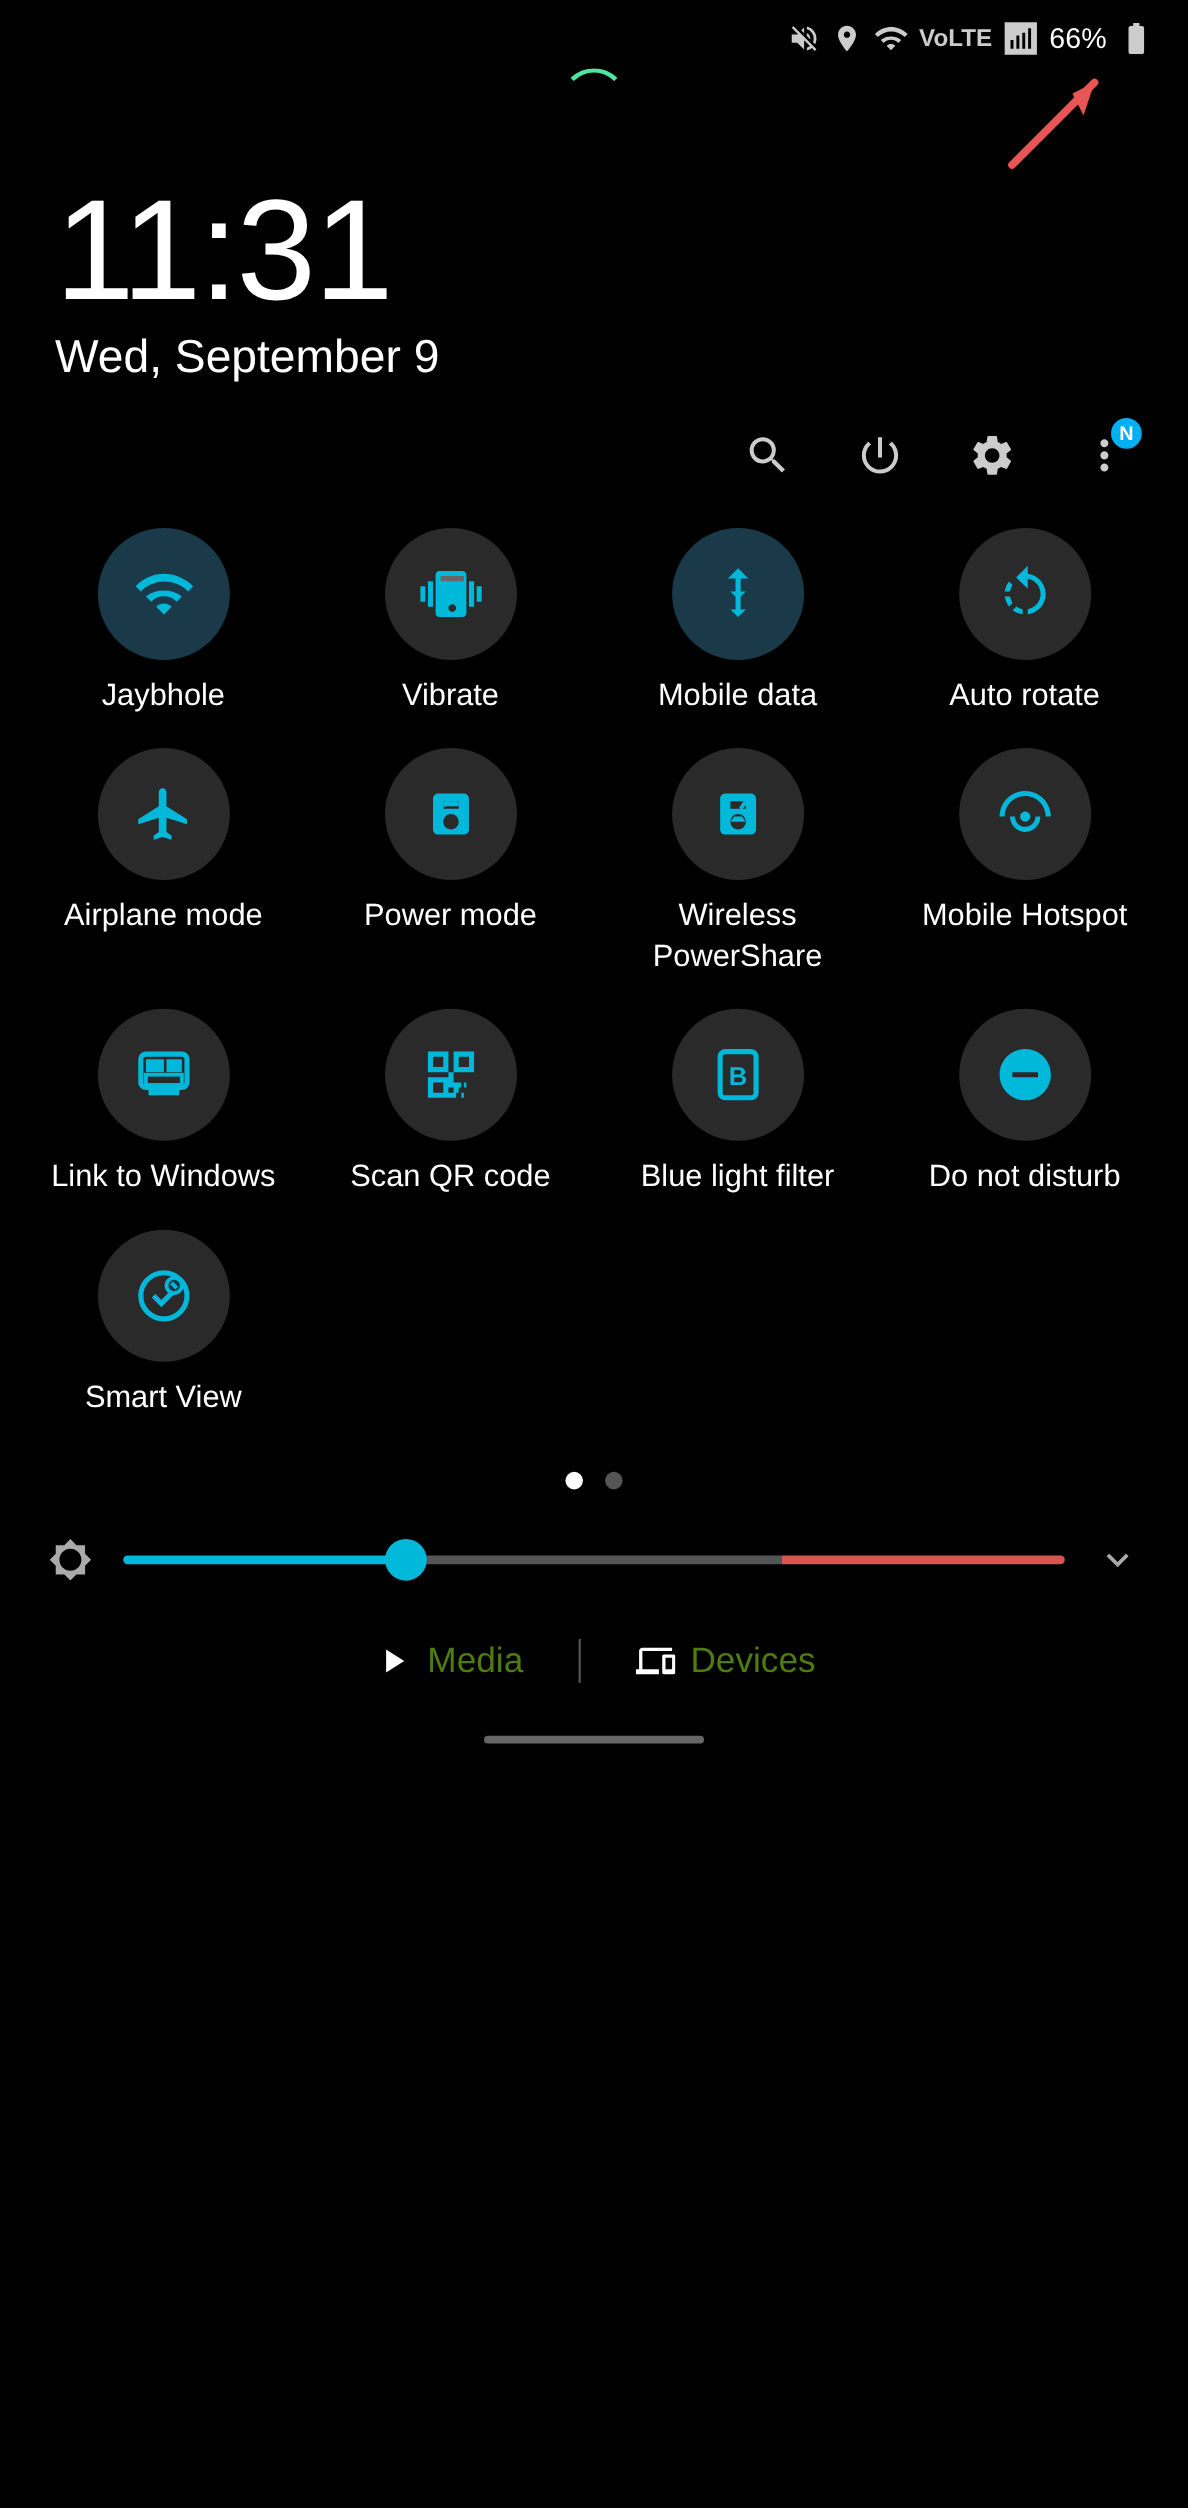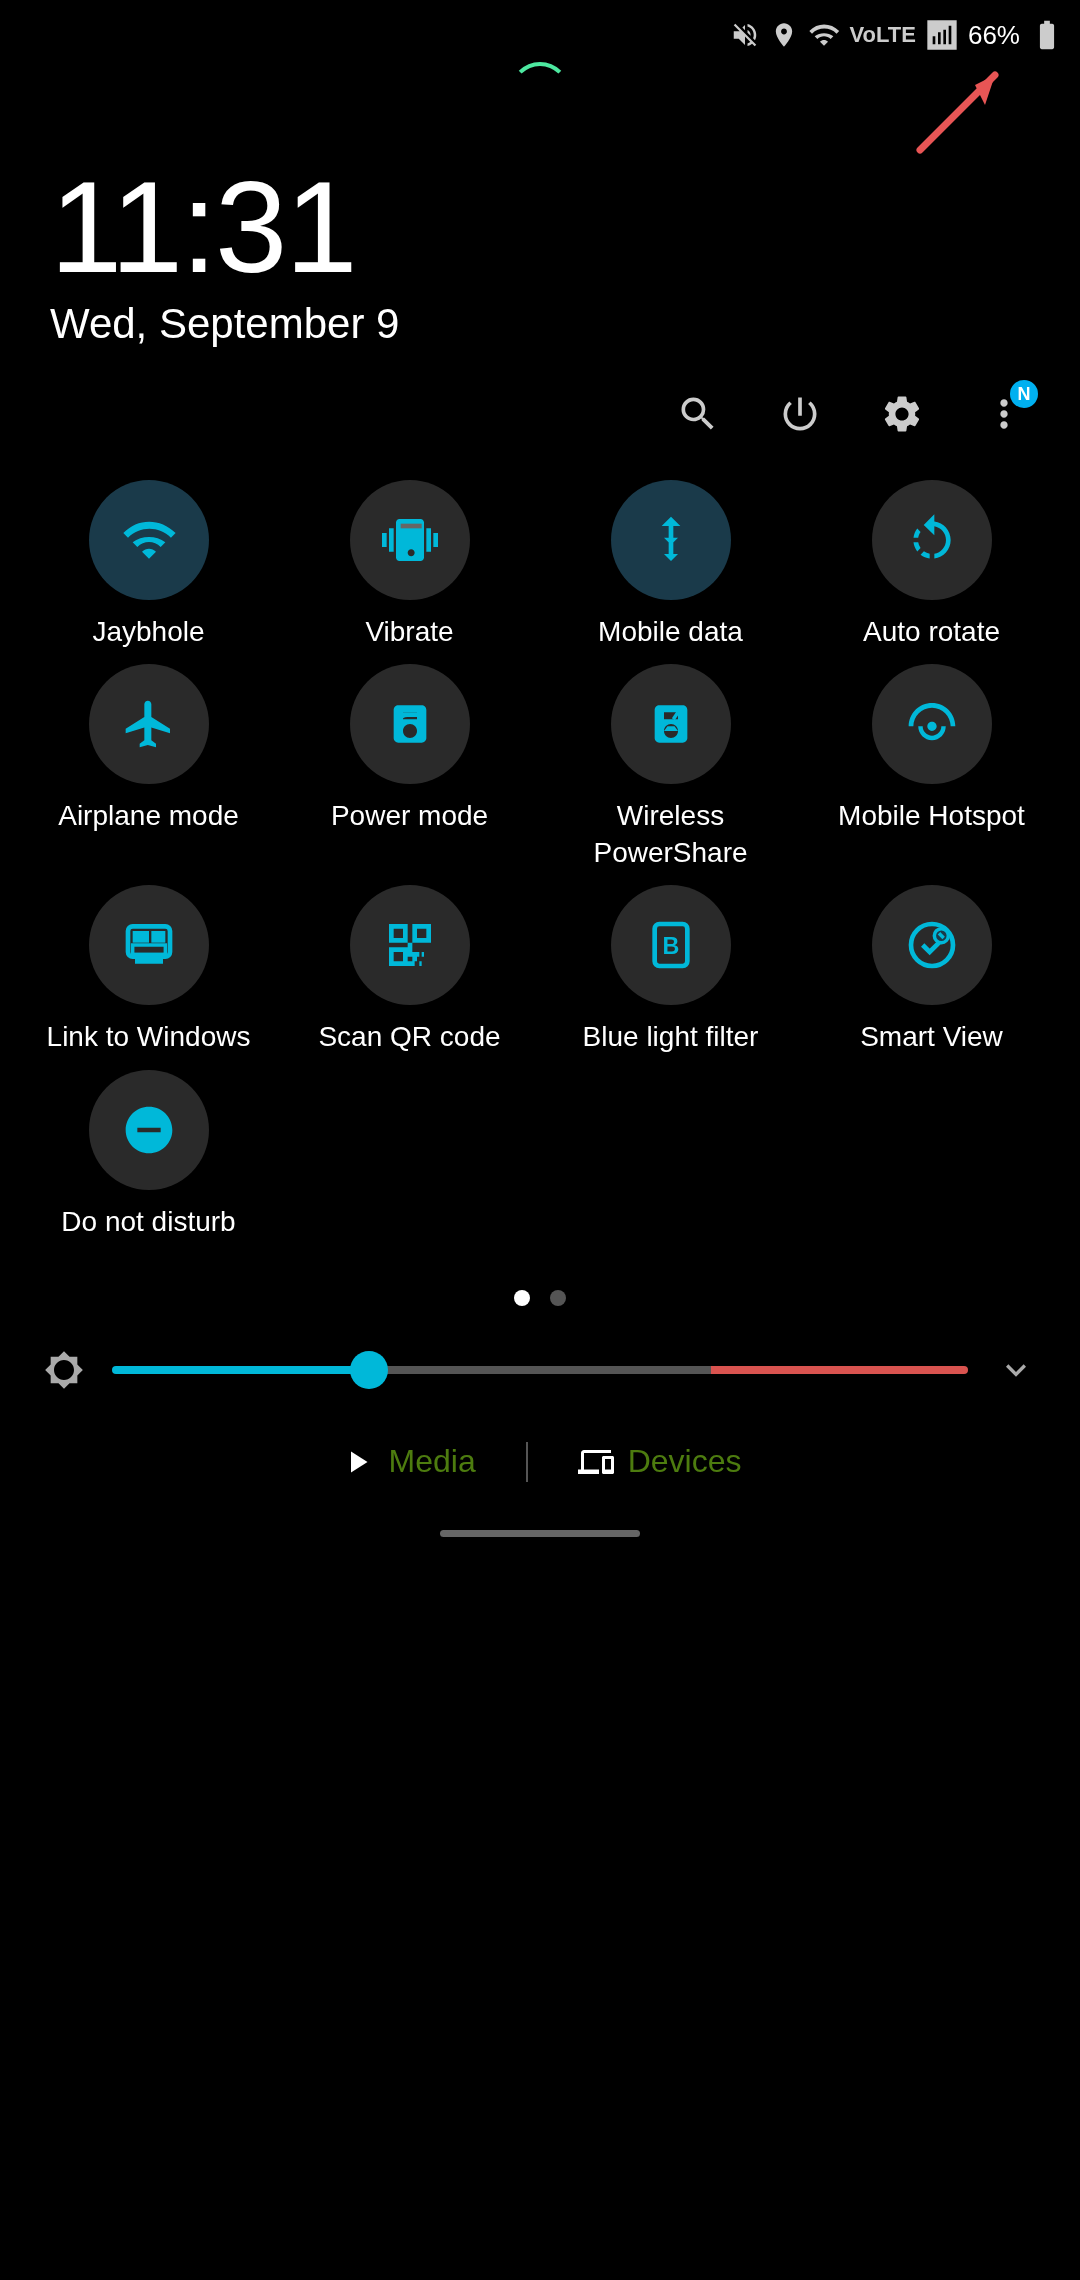--- a/index.html
+++ b/index.html
@@ -12,21 +12,21 @@
       min-height: 2280px;
       position: relative;
       overflow-x: hidden;
     }
 
     
     .status-bar {
       display: flex;
       justify-content: flex-end;
       align-items: flex-end;
-      padding: 18px 16px 0 30px;
+      padding: 18px 30px 0 30px;
       gap: 8px;
     }
     .status-icons {
       display: flex;
       align-items: center;
       gap: 10px;
       font-size: 28px;
       color: #fff;
     }
     .status-icons span { font-size: 26px; }
@@ -104,21 +104,21 @@
       display: flex;
       align-items: center;
       justify-content: center;
       font-weight: bold;
     }
 
     
     .qs-grid {
       display: grid;
       grid-template-columns: repeat(4, 1fr);
-      gap: 14px 20px;
+      gap: 30px 20px;
       padding: 20px 28px;
     }
     .qs-tile {
       display: flex;
       flex-direction: column;
       align-items: center;
       gap: 14px;
       cursor: pointer;
     }
     .qs-tile-icon {
@@ -425,38 +425,38 @@
           <rect x="5" y="3" width="14" height="18" rx="2" fill="none" stroke="#00b8d9" stroke-width="2"></rect>
           <text x="12" y="16" text-anchor="middle" font-size="10" font-weight="bold" fill="#00b8d9">B</text>
         </svg>
     </div>
     <span class="qs-tile-label">Blue light filter</span>
   </div>
 
   <div class="qs-tile">
     <div class="qs-tile-icon">
       <svg class="tile-svg" viewBox="0 0 24 24" fill="#00b8d9">
+          <path d="M12 2C6.48 2 2 6.48 2 12s4.48 10 10 10 10-4.48 10-10S17.52 2 12 2zm5 11H7v-2h10v2z"></path>
+        </svg>
+    </div>
+    <span class="qs-tile-label">Do not disturb</span>
+  </div>
+
+  <div class="qs-tile">
+    <div class="qs-tile-icon">
+      <svg class="tile-svg" viewBox="0 0 24 24" fill="#00b8d9">
           <circle cx="12" cy="12" r="9" fill="none" stroke="#00b8d9" stroke-width="2"></circle>
           <path d="M8 12l3 3 5-5" stroke="#00b8d9" stroke-width="2" fill="none"></path>
           <circle cx="16" cy="8" r="3" fill="#1a3a4a" stroke="#00b8d9" stroke-width="1.5"></circle>
           <path d="M15 7l2 2" stroke="#00b8d9" stroke-width="1.5"></path>
         </svg>
     </div>
     <span class="qs-tile-label">Smart View</span>
   </div>
 
-  <div class="qs-tile">
-    <div class="qs-tile-icon">
-      <svg class="tile-svg" viewBox="0 0 24 24" fill="#00b8d9">
-          <path d="M12 2C6.48 2 2 6.48 2 12s4.48 10 10 10 10-4.48 10-10S17.52 2 12 2zm5 11H7v-2h10v2z"></path>
-        </svg>
-    </div>
-    <span class="qs-tile-label">Do not disturb</span>
-  </div>
-
 </div>
 
 <div class="pagination-dots">
   <div class="dot active"></div>
   <div class="dot inactive"></div>
 </div>
 
 <div class="brightness-row">
   <div class="brightness-icon">
     <svg width="40" height="40" viewBox="0 0 24 24" fill="#aaa">

